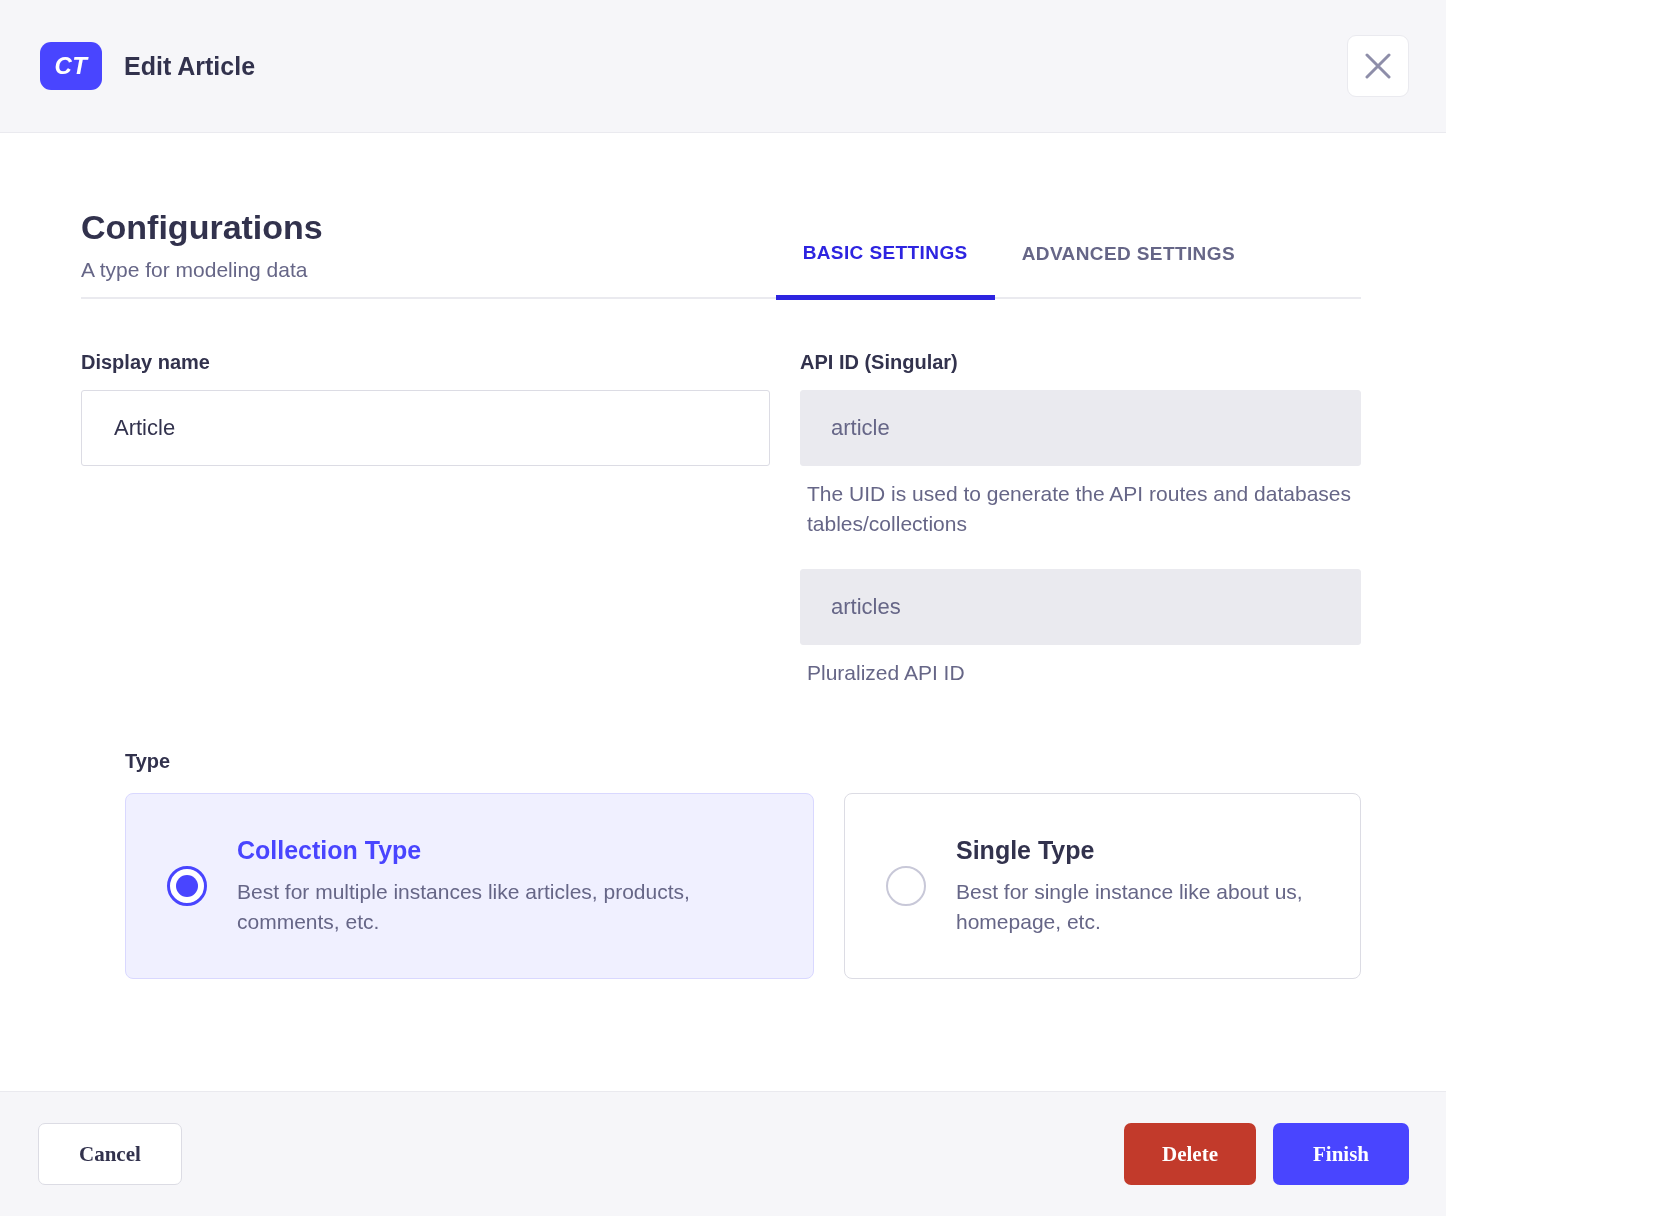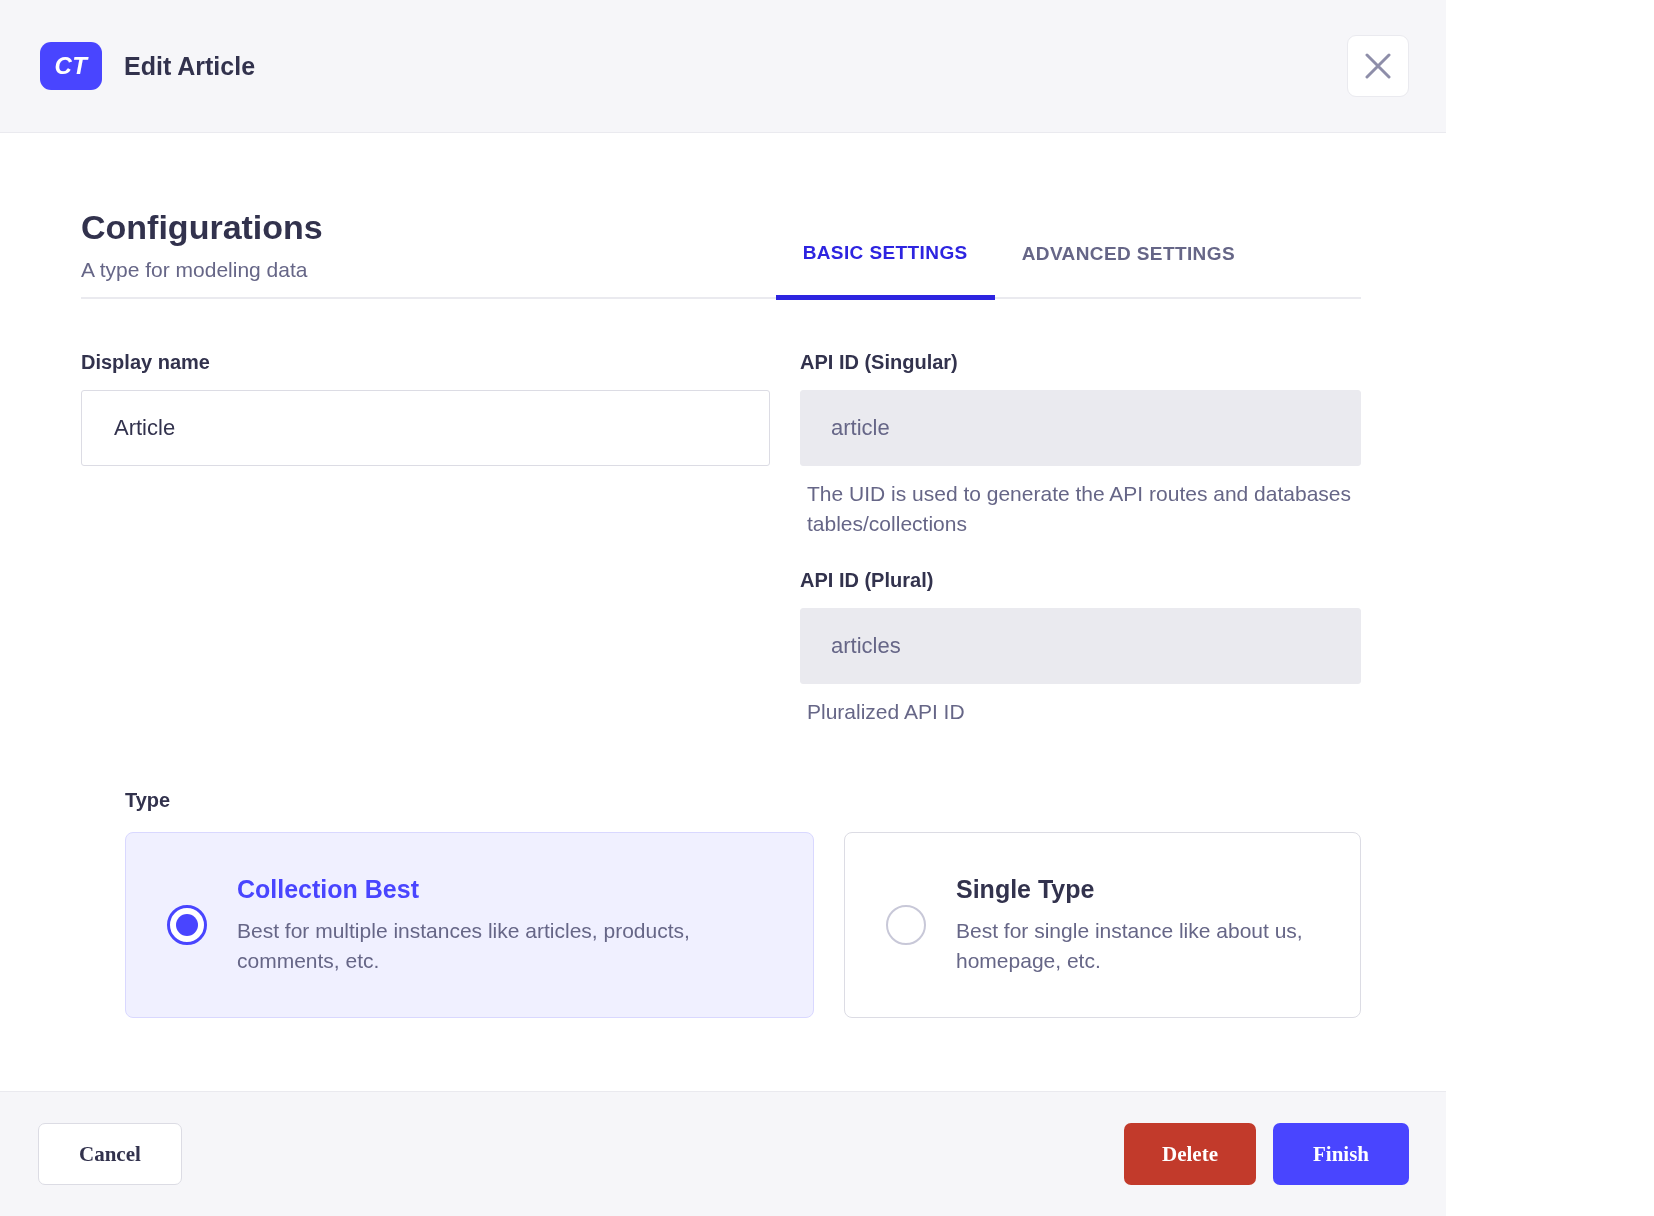--- a/index.html
+++ b/index.html
@@ -152,35 +152,34 @@
         <input class="text-input" type="text" value="Article" style="">
       </div>
 
       <div class="col-right">
         <div class="field">
           <label class="field-label">API ID (Singular)</label>
           <input class="text-input" type="text" disabled="" value="article" style="">
           <p class="hint">The UID is used to generate the API routes and databases tables/collections</p>
         </div>
         <div class="field">
-          <label class="field-label">API ID (Plural)</label>
           <input class="text-input" type="text" disabled="" value="articles" style="">
           <p class="hint">Pluralized API ID</p>
         </div>
       </div>
     </div>
 
     <div class="type-section">
       <label class="field-label">Type</label>
       <div class="type-cards">
 
         <div class="type-card selected">
           <span class="radio"></span>
           <div class="card-text">
-            <div class="card-title">Collection Best</div>
+            <div class="card-title">Collection Type</div>
             <div class="card-desc">Best for multiple instances like articles, products, comments, etc.</div>
           </div>
         </div>
 
         <div class="type-card">
           <span class="radio"></span>
           <div class="card-text">
             <div class="card-title">Single Type</div>
             <div class="card-desc">Best for single instance like about us, homepage, etc.</div>
           </div>

